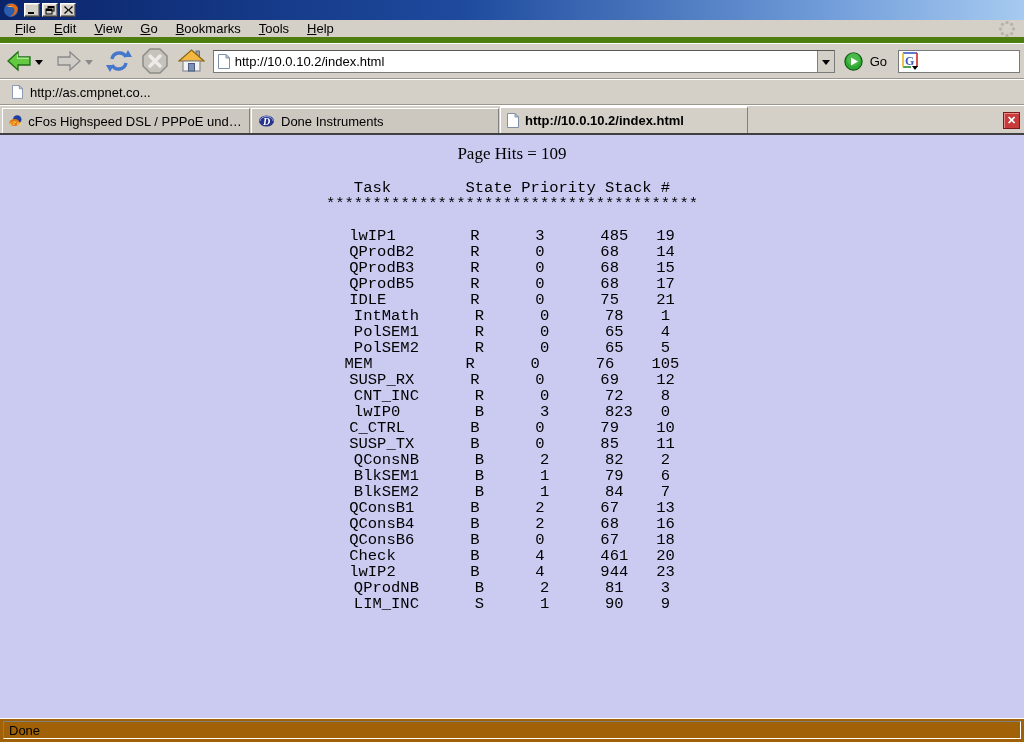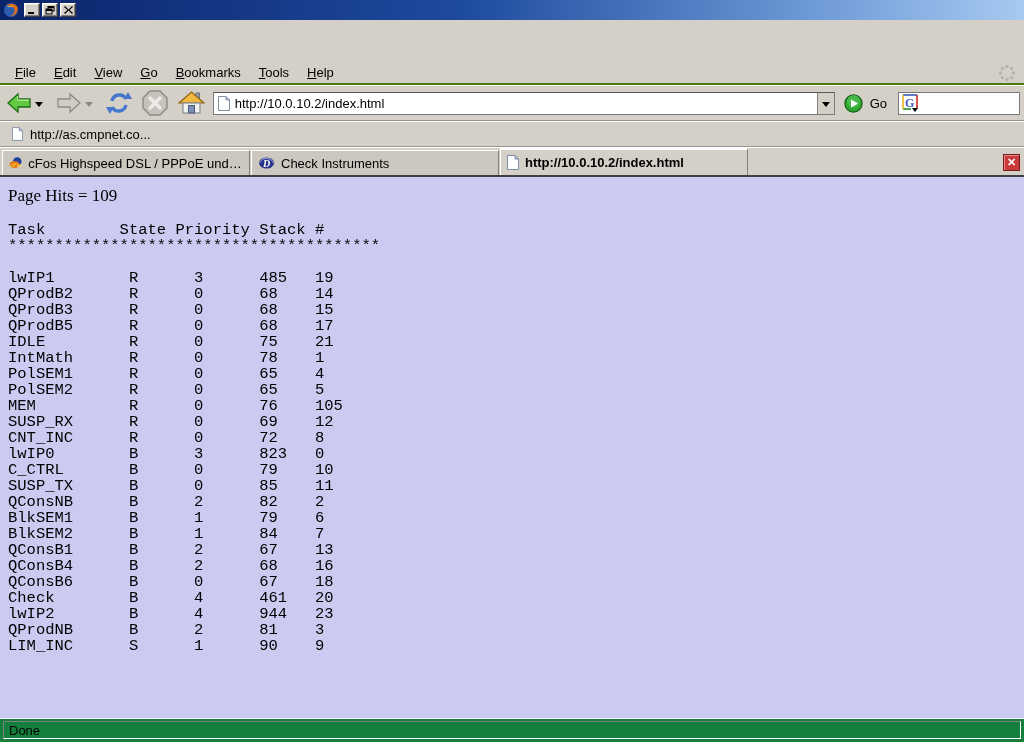--- a/index.html
+++ b/index.html
@@ -24,22 +24,22 @@
     box-shadow:inset -1px -1px 0 #808080, inset 1px 1px 0 #ece9d8;
     display:flex; align-items:center; justify-content:center;
     color:#000; font-size:9px; font-weight:bold; line-height:1;
     font-family:"DejaVu Sans Mono",monospace;
   }
   .win-btn svg { display:block; }
 
   
   .menubar {
     height:23px; flex:0 0 23px; background:#d4d0c8;
-    border-bottom:2px solid #4d7c0f;
-    display:flex; align-items:center; padding:0 6px; font-size:13px; color:#000;margin-top:42px;
+    border-bottom:6px solid #4d7c0f;
+    display:flex; align-items:center; padding:0 6px; font-size:13px; color:#000;
   }
   .menu-item { padding:3px 9px; white-space:nowrap; }
   .menu-spacer { flex:1; }
   .throbber { width:18px; height:18px; margin-right:2px; }
 
   
   .navbar {
     height:36px; flex:0 0 36px; background:#d4d0c8;
     border-top:1px solid #fff; border-bottom:1px solid #9a968e;
     display:flex; align-items:center; padding:0 4px;
@@ -96,31 +96,31 @@
     border-top:2px solid #fff; }
   .tab-close {
     position:absolute; right:4px; top:6px; width:17px; height:17px;
     background:#c93a3a; border:1px solid #7a1a1a;
     box-shadow:inset 1px 1px 0 #e88a8a;
     color:#fff; font-size:11px; font-weight:bold; line-height:15px; text-align:center;
   }
 
   
   .content {
-    flex:1; background:#cbcbf2; color:#000; overflow:hidden; padding:9px 8px 0 8px;
+    flex:1; background:#cbcbf2; color:#000; overflow:hidden; padding:9px 8px 0 8px;text-align:center;
   }
   .page-hits { font-family:"Liberation Serif", serif; font-size:17px; height:20px; }
   .task-table {
     margin-top:16px; font-family:Liberation Mono, monospace;
     font-size:15.5px; line-height:16px; white-space:pre; color:#000;
   }
 
   
   .statusbar {
-    height:24px; flex:0 0 24px; background:#15803d; border-top:1px solid #fff;
+    height:24px; flex:0 0 24px; background:#a16207; border-top:1px solid #fff;
     display:flex; align-items:center; padding:2px 3px 3px 3px;
   }
   .status-panel {
     flex:1; height:18px; border:1px solid; border-color:#808080 #fff #fff #808080;
     display:flex; align-items:center; padding-left:5px; font-size:13px; color:#000;
   }
 </style>
 </head>
 <body>
 
@@ -265,21 +265,21 @@
         <text x="1.5" y="13" font-family="Liberation Serif, serif" font-style="italic" font-weight="bold" font-size="7.5" fill="#ffd24a">cFos</text>
       </svg>
       <span class="tab-label">cFos Highspeed DSL / PPPoE und ISDN CAP...</span>
     </div>
     <div class="tab">
       <svg width="17" height="14" viewBox="0 0 17 14">
         <ellipse cx="8.5" cy="7" rx="7.5" ry="5.5" fill="#27348b"></ellipse>
         <text x="5" y="10.5" font-family="Liberation Serif, serif" font-style="italic" font-weight="bold" font-size="10" fill="#fff">D</text>
         <path d="M2 7 A 6.5 4.5 0 0 1 15 7" fill="none" stroke="#9aa6e0" stroke-width="1"></path>
       </svg>
-      <span class="tab-label">Check Instruments</span>
+      <span class="tab-label">Done Instruments</span>
     </div>
     <div class="tab active">
       <svg width="12" height="15" viewBox="0 0 12 15">
         <path d="M0.5 0.5 L8 0.5 L11.5 4 L11.5 14.5 L0.5 14.5 Z" fill="#fff" stroke="#8090a8"></path>
         <path d="M8 0.5 L8 4 L11.5 4 Z" fill="#c8d4e8" stroke="#8090a8"></path>
       </svg>
       <span class="tab-label">http://10.0.10.2/index.html</span>
     </div>
     <div class="tab-close">✕</div>
   </div>

